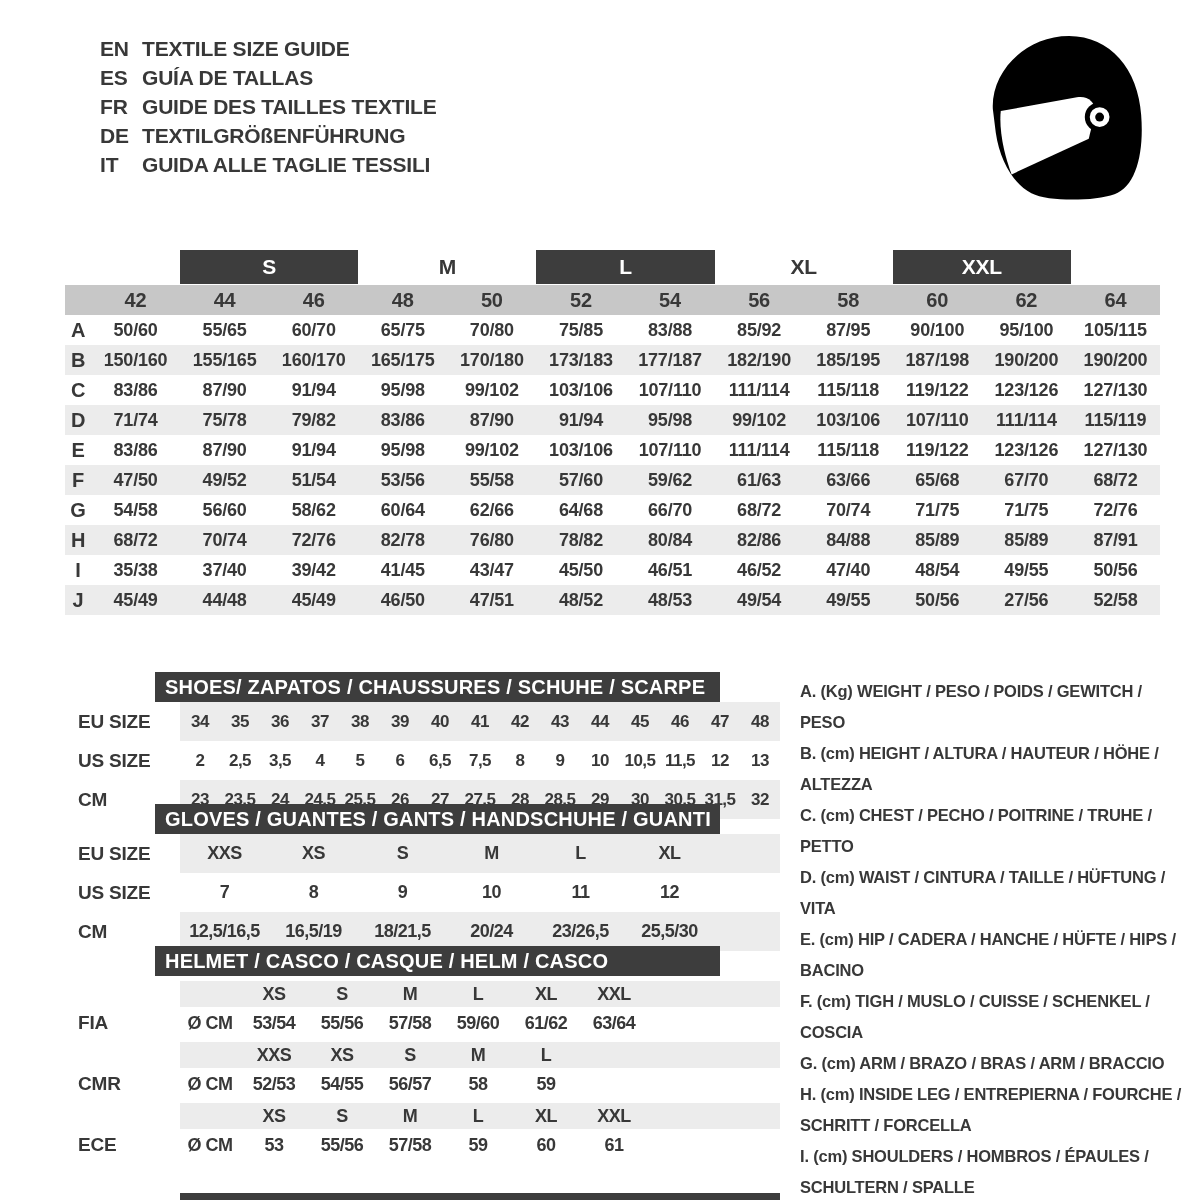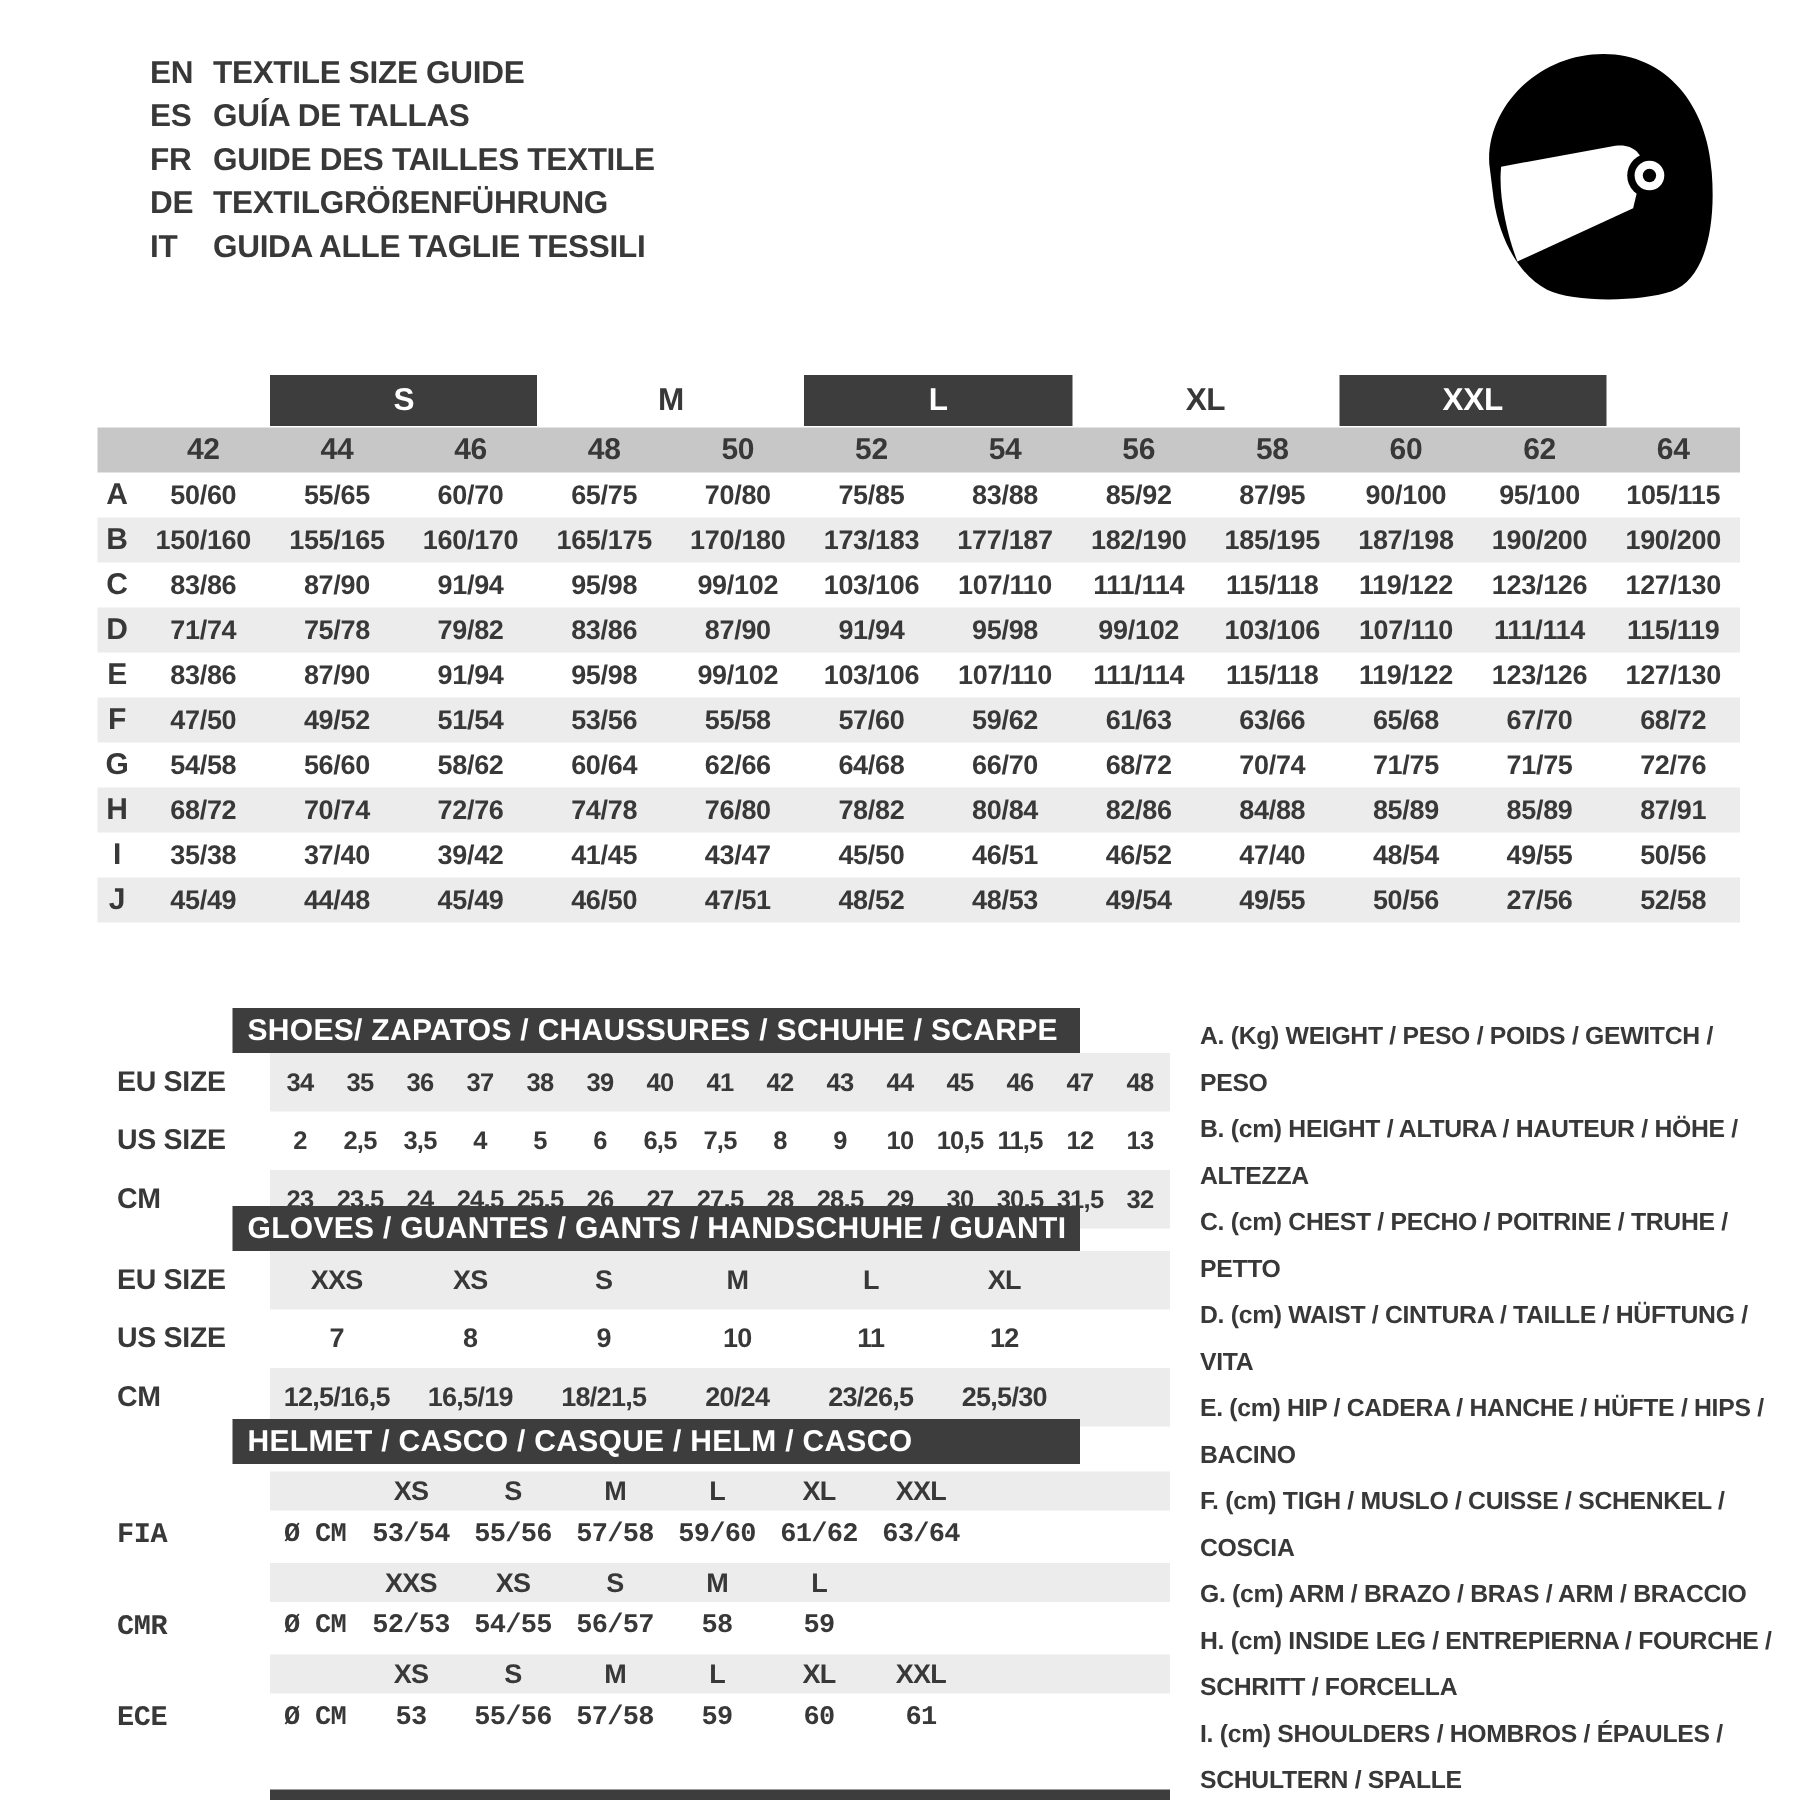--- a/index.html
+++ b/index.html
@@ -39,21 +39,21 @@
   .sub-label{width:115px;flex:none;display:flex;align-items:center;
              padding-left:13px;box-sizing:border-box;font-size:19px;}
   .sub-vals{width:600px;flex:none;display:grid;align-items:center;}
   .shaded{background:#ececec;}
   .sub-val{text-align:center;font-size:18px;letter-spacing:-0.5px;}
   #shoes .sub-vals{grid-template-columns:repeat(15,1fr);}
   #shoes .sub-val{font-size:17px;}
   #gloves .sub-vals{grid-template-columns:repeat(6,89px);}
   #helmet-tbl .sub-vals{grid-template-columns:60px repeat(6,68px);}
   #helmet-tbl .size-row{height:26px;margin-top:5px;}
-  #helmet-tbl .val-row{height:28px;margin-top:2px;font-family:Liberation Mono, monospace;}
+  #helmet-tbl .val-row{height:28px;margin-top:2px;}
   
   #legend{position:absolute;left:800px;top:676px;width:388px;
           font-size:16.5px;line-height:31px;}
   .legend-item{display:block;}
   
   #bottom-bar{position:absolute;left:180px;top:1193px;width:600px;height:7px;background:#3d3d3d;}
 </style>
 </head>
 <body>
 
@@ -228,21 +228,21 @@
         <div class="cell">70/74</div>
         <div class="cell">71/75</div>
         <div class="cell">71/75</div>
         <div class="cell">72/76</div>
       </div>
       <div class="data-row grid12 alt">
         <div class="row-label">H</div>
         <div class="cell">68/72</div>
         <div class="cell">70/74</div>
         <div class="cell">72/76</div>
-        <div class="cell">74/78</div>
+        <div class="cell">82/78</div>
         <div class="cell">76/80</div>
         <div class="cell">78/82</div>
         <div class="cell">80/84</div>
         <div class="cell">82/86</div>
         <div class="cell">84/88</div>
         <div class="cell">85/89</div>
         <div class="cell">85/89</div>
         <div class="cell">87/91</div>
       </div>
       <div class="data-row grid12">

